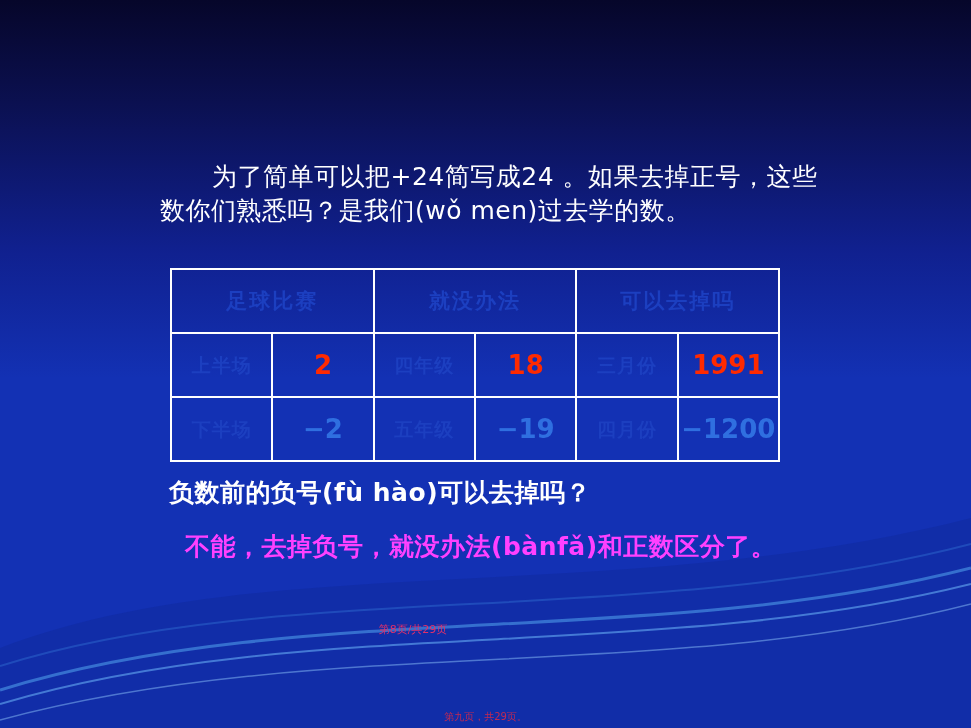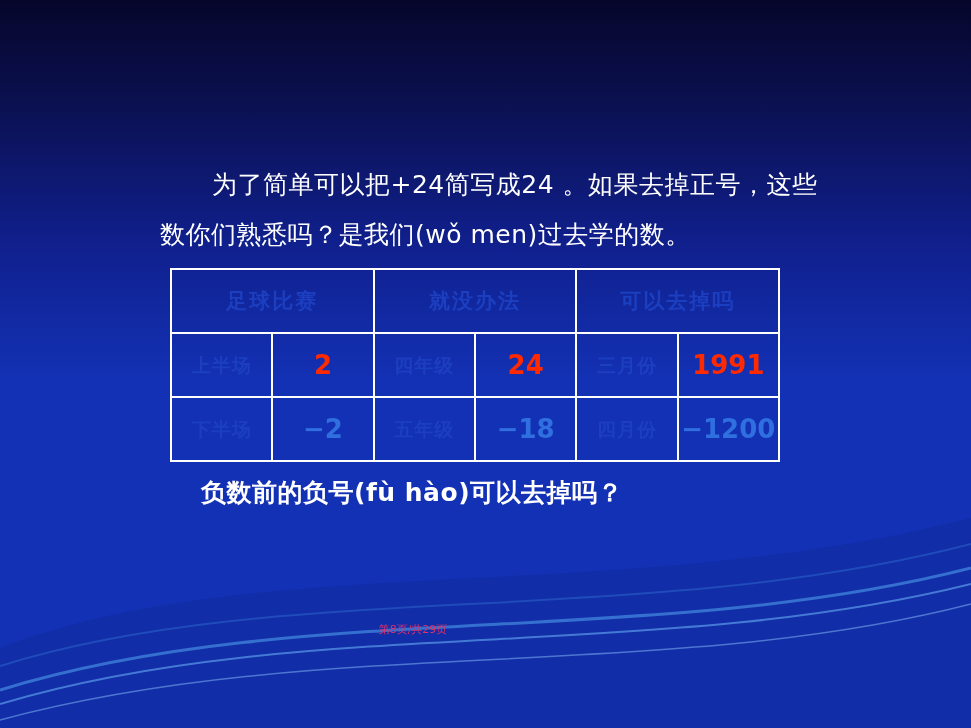--- a/index.html
+++ b/index.html
@@ -37,21 +37,21 @@
     height: 728px;
   }
   .intro {
     position: absolute;
     left: 160px;
     top: 160px;
     width: 680px;
     color: #ffffff;
     font-family: "DejaVu Sans", "Liberation Sans", sans-serif;
     font-size: 25px;
-    line-height: 50px;
+    line-height: 34px;
     letter-spacing: 0.5px;
   }
   .intro .indent {
     display: inline-block;
     width: 52px;
   }
   table.grid {
     position: absolute;
     left: 170px;
     top: 268px;
@@ -84,21 +84,21 @@
     font-size: 26px;
     font-weight: bold;
   }
   .val-neg {
     color: #2f6fe0;
     font-size: 26px;
     font-weight: bold;
   }
   .q-line {
     position: absolute;
-    left: 201px;
+    left: 169px;
     top: 476px;
     color: #ffffff;
     font-family: "DejaVu Sans", "Liberation Sans", sans-serif;
     font-size: 25px;
     font-weight: bold;
     letter-spacing: 0.5px;
   }
   .a-line {
     position: absolute;
     left: 185px;
@@ -152,33 +152,35 @@
       <tbody>
           <tr>
         <td class="hdr" colspan="2">足球比赛</td>
         <td class="hdr" colspan="2">就没办法</td>
         <td class="hdr" colspan="2">可以去掉吗</td>
       </tr>
       <tr>
         <td class="lbl">上半场</td>
         <td class="val-pos">2</td>
         <td class="lbl">四年级</td>
-        <td class="val-pos">24</td>
+        <td class="val-pos">18</td>
         <td class="lbl">三月份</td>
         <td class="val-pos">1991</td>
       </tr>
       <tr>
         <td class="lbl">下半场</td>
         <td class="val-neg">−2</td>
         <td class="lbl">五年级</td>
-        <td class="val-neg">−18</td>
+        <td class="val-neg">−19</td>
         <td class="lbl">四月份</td>
         <td class="val-neg">−1200</td>
       </tr>
     </tbody>
       </table>
 
     <div class="q-line">负数前的负号(fù hào)可以去掉吗？</div>
+    <div class="a-line">不能，去掉负号，就没办法(bànfǎ)和正数区分了。</div>
 
     <div class="page-mid">第8页/共29页</div>
+    <div class="page-foot">第九页，共29页。</div>
 
   </div>
 </div>
 
 </body></html>

